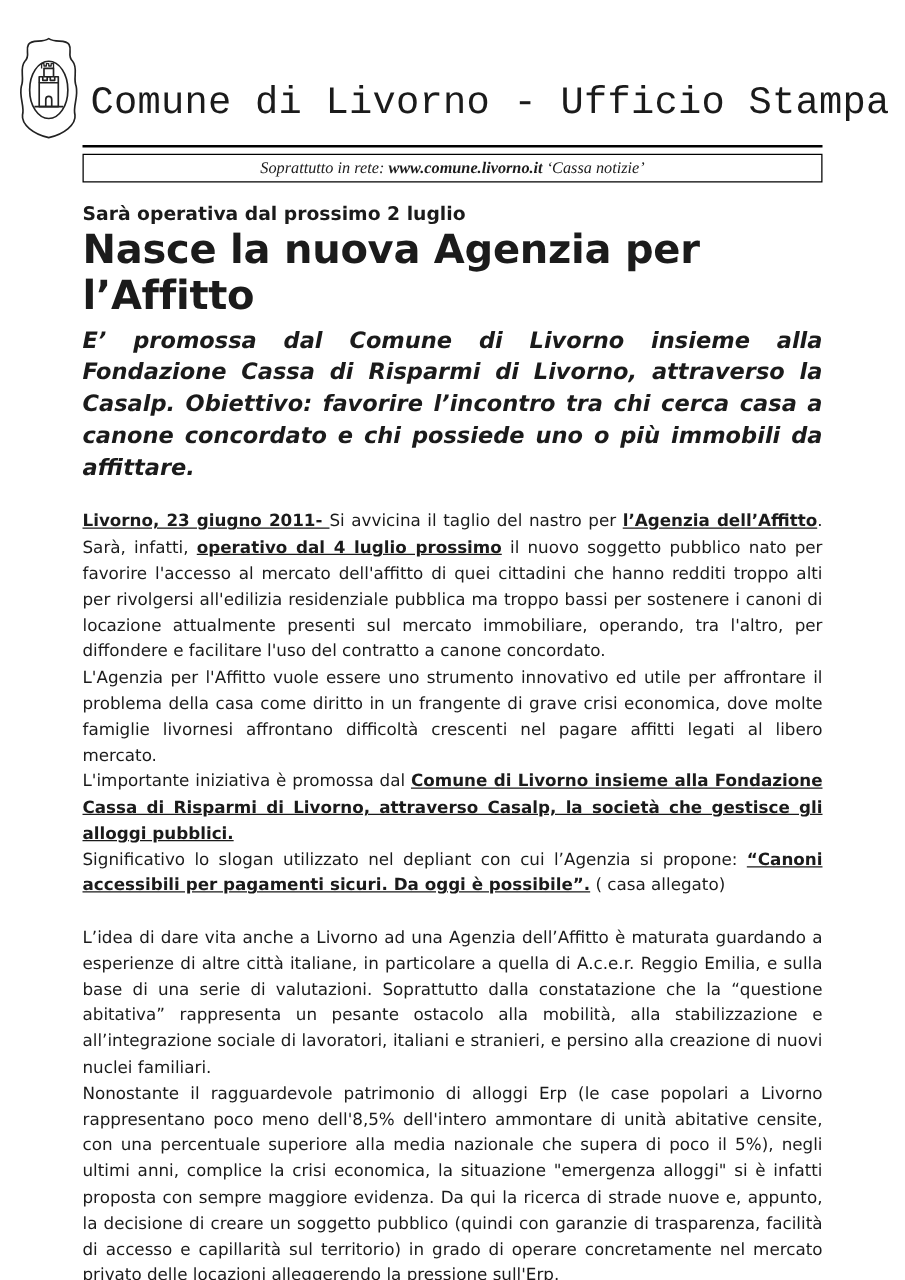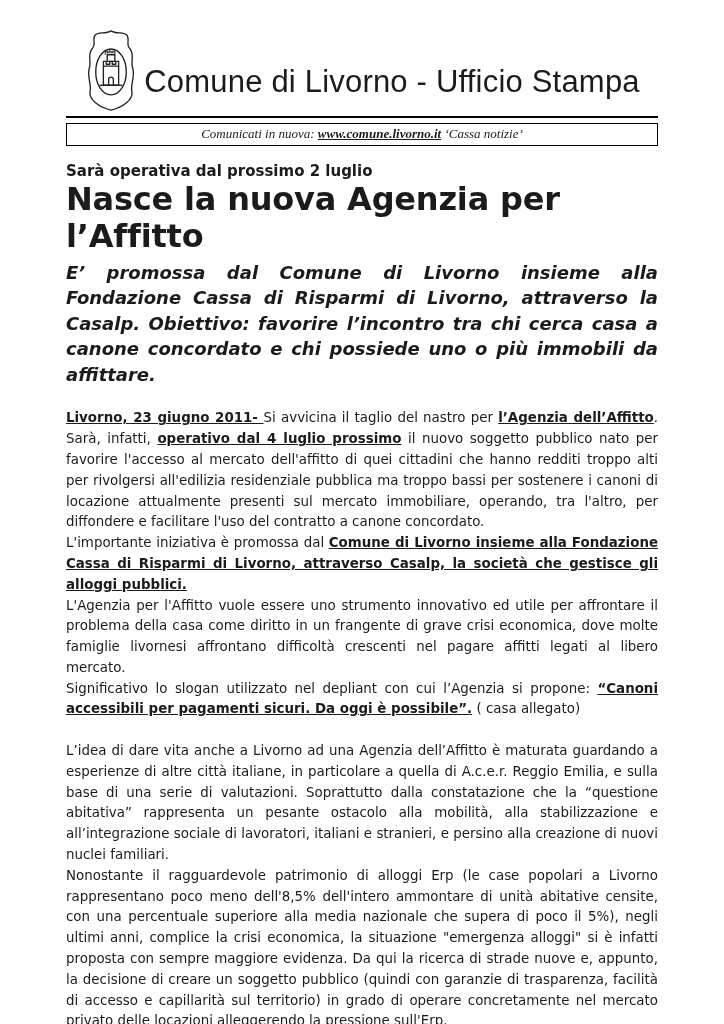--- a/index.html
+++ b/index.html
@@ -19,21 +19,21 @@
   
   .header-row {
     display: flex;
     justify-content: center;
     align-items: center;
     gap: 6px;
     min-height: 78px;
   }
   .crest { flex: 0 0 auto; margin-top: 2px; }
   .doc-title {
-    font-family: Liberation Sans, sans-serif;
+    font-family: Liberation Mono, monospace;
     font-size: 31px;
     font-weight: 400;
     letter-spacing: 0.2px;
     white-space: nowrap;
     margin-top: 22px;
   }
   .header-rule {
     border: 0;
     border-top: 2px solid #000;
     margin: 0 0 5px 0;
@@ -48,21 +48,20 @@
   .net-box {
     border: 1px solid #000;
     padding: 2px 4px 3px 4px;
     text-align: center;
     font-family: "Liberation Serif", serif;
     font-style: italic;
     font-size: 13px;
   }
   .net-box .link {
     font-weight: bold;
-    text-decoration: underline;
     color: inherit;
     cursor: pointer;
   }
 
   
   .kicker {
     font-size: 15px;
     font-weight: bold;
     margin: 16px 0 1px 0;
   }
@@ -106,32 +105,32 @@
         </g>
       </svg>
     </span>
     <span class="doc-title">Comune di Livorno - Ufficio Stampa</span>
   </div>
 
   <hr class="header-rule">
 
 
   <div class="net-box">
-    <span>Comunicati in nuova: </span><span class="link">www.comune.livorno.it</span><span> ‘Cassa notizie’</span>
+    <span>Soprattutto in rete: </span><span class="link">www.comune.livorno.it</span><span> ‘Cassa notizie’</span>
   </div>
 
   <p class="kicker">Sarà operativa dal prossimo 2 luglio</p>
 
   <h1 class="headline">Nasce la nuova Agenzia per l’Affitto</h1>
 
   <p class="standfirst">E’ promossa dal Comune di Livorno insieme alla Fondazione Cassa di Risparmi di Livorno, attraverso la Casalp. Obiettivo: favorire l’incontro tra chi cerca casa a canone concordato e chi possiede uno o più immobili da affittare.</p>
 
   <div class="article-body">
       <p class="para"><span class="b">Livorno, 23 giugno 2011- </span><span class="">Si avvicina il taglio del nastro per </span><span class="b">l’Agenzia dell’Affitto</span><span class="">. Sarà, infatti, </span><span class="b">operativo dal 4 luglio prossimo</span><span class=""> il nuovo soggetto pubblico nato per favorire l'accesso al mercato dell'affitto di quei cittadini che hanno redditi troppo alti per rivolgersi all'edilizia residenziale pubblica ma troppo bassi per sostenere i canoni di locazione attualmente presenti sul mercato immobiliare, operando, tra l'altro, per diffondere e facilitare l'uso del contratto a canone concordato.</span></p>
+      <p class="para"><span class="">L'Agenzia per l'Affitto vuole essere uno strumento innovativo ed utile per affrontare il problema della casa come diritto in un frangente di grave crisi economica, dove molte famiglie livornesi affrontano difficoltà crescenti nel pagare affitti legati al libero mercato.</span></p>
       <p class="para"><span class="">L'importante iniziativa è promossa dal </span><span class="b">Comune di Livorno insieme alla Fondazione Cassa di Risparmi di Livorno, attraverso Casalp, la società che gestisce gli alloggi pubblici.</span></p>
-      <p class="para"><span class="">L'Agenzia per l'Affitto vuole essere uno strumento innovativo ed utile per affrontare il problema della casa come diritto in un frangente di grave crisi economica, dove molte famiglie livornesi affrontano difficoltà crescenti nel pagare affitti legati al libero mercato.</span></p>
       <p class="para"><span class="">Significativo lo slogan utilizzato nel depliant con cui l’Agenzia si propone: </span><span class="b">“Canoni accessibili per pagamenti sicuri. Da oggi è possibile”.</span><span class=""> ( casa allegato)</span></p>
       <p class="para spacer"></p>
       <p class="para"><span class="">L’idea di dare vita anche a Livorno ad una Agenzia dell’Affitto è maturata guardando a esperienze di altre città italiane, in particolare a quella di A.c.e.r. Reggio Emilia, e sulla base di una serie di valutazioni. Soprattutto dalla constatazione che la “questione abitativa” rappresenta un pesante ostacolo alla mobilità, alla stabilizzazione e all’integrazione sociale di lavoratori, italiani e stranieri, e persino alla creazione di nuovi nuclei familiari.</span></p>
       <p class="para"><span class="">Nonostante il ragguardevole patrimonio di alloggi Erp (le case popolari a Livorno rappresentano poco meno dell'8,5% dell'intero ammontare di unità abitative censite, con  una percentuale superiore alla media nazionale che supera di poco il 5%), negli ultimi anni, complice la crisi economica, la situazione "emergenza alloggi" si è infatti proposta con sempre maggiore evidenza. Da qui la ricerca di strade nuove e, appunto, la decisione di creare un soggetto pubblico (quindi con garanzie di trasparenza, facilità di accesso e capillarità sul territorio) in grado di operare concretamente nel mercato privato delle locazioni alleggerendo la pressione sull'Erp.</span></p>
     </div>
 
 </div>
 
 </body></html>

